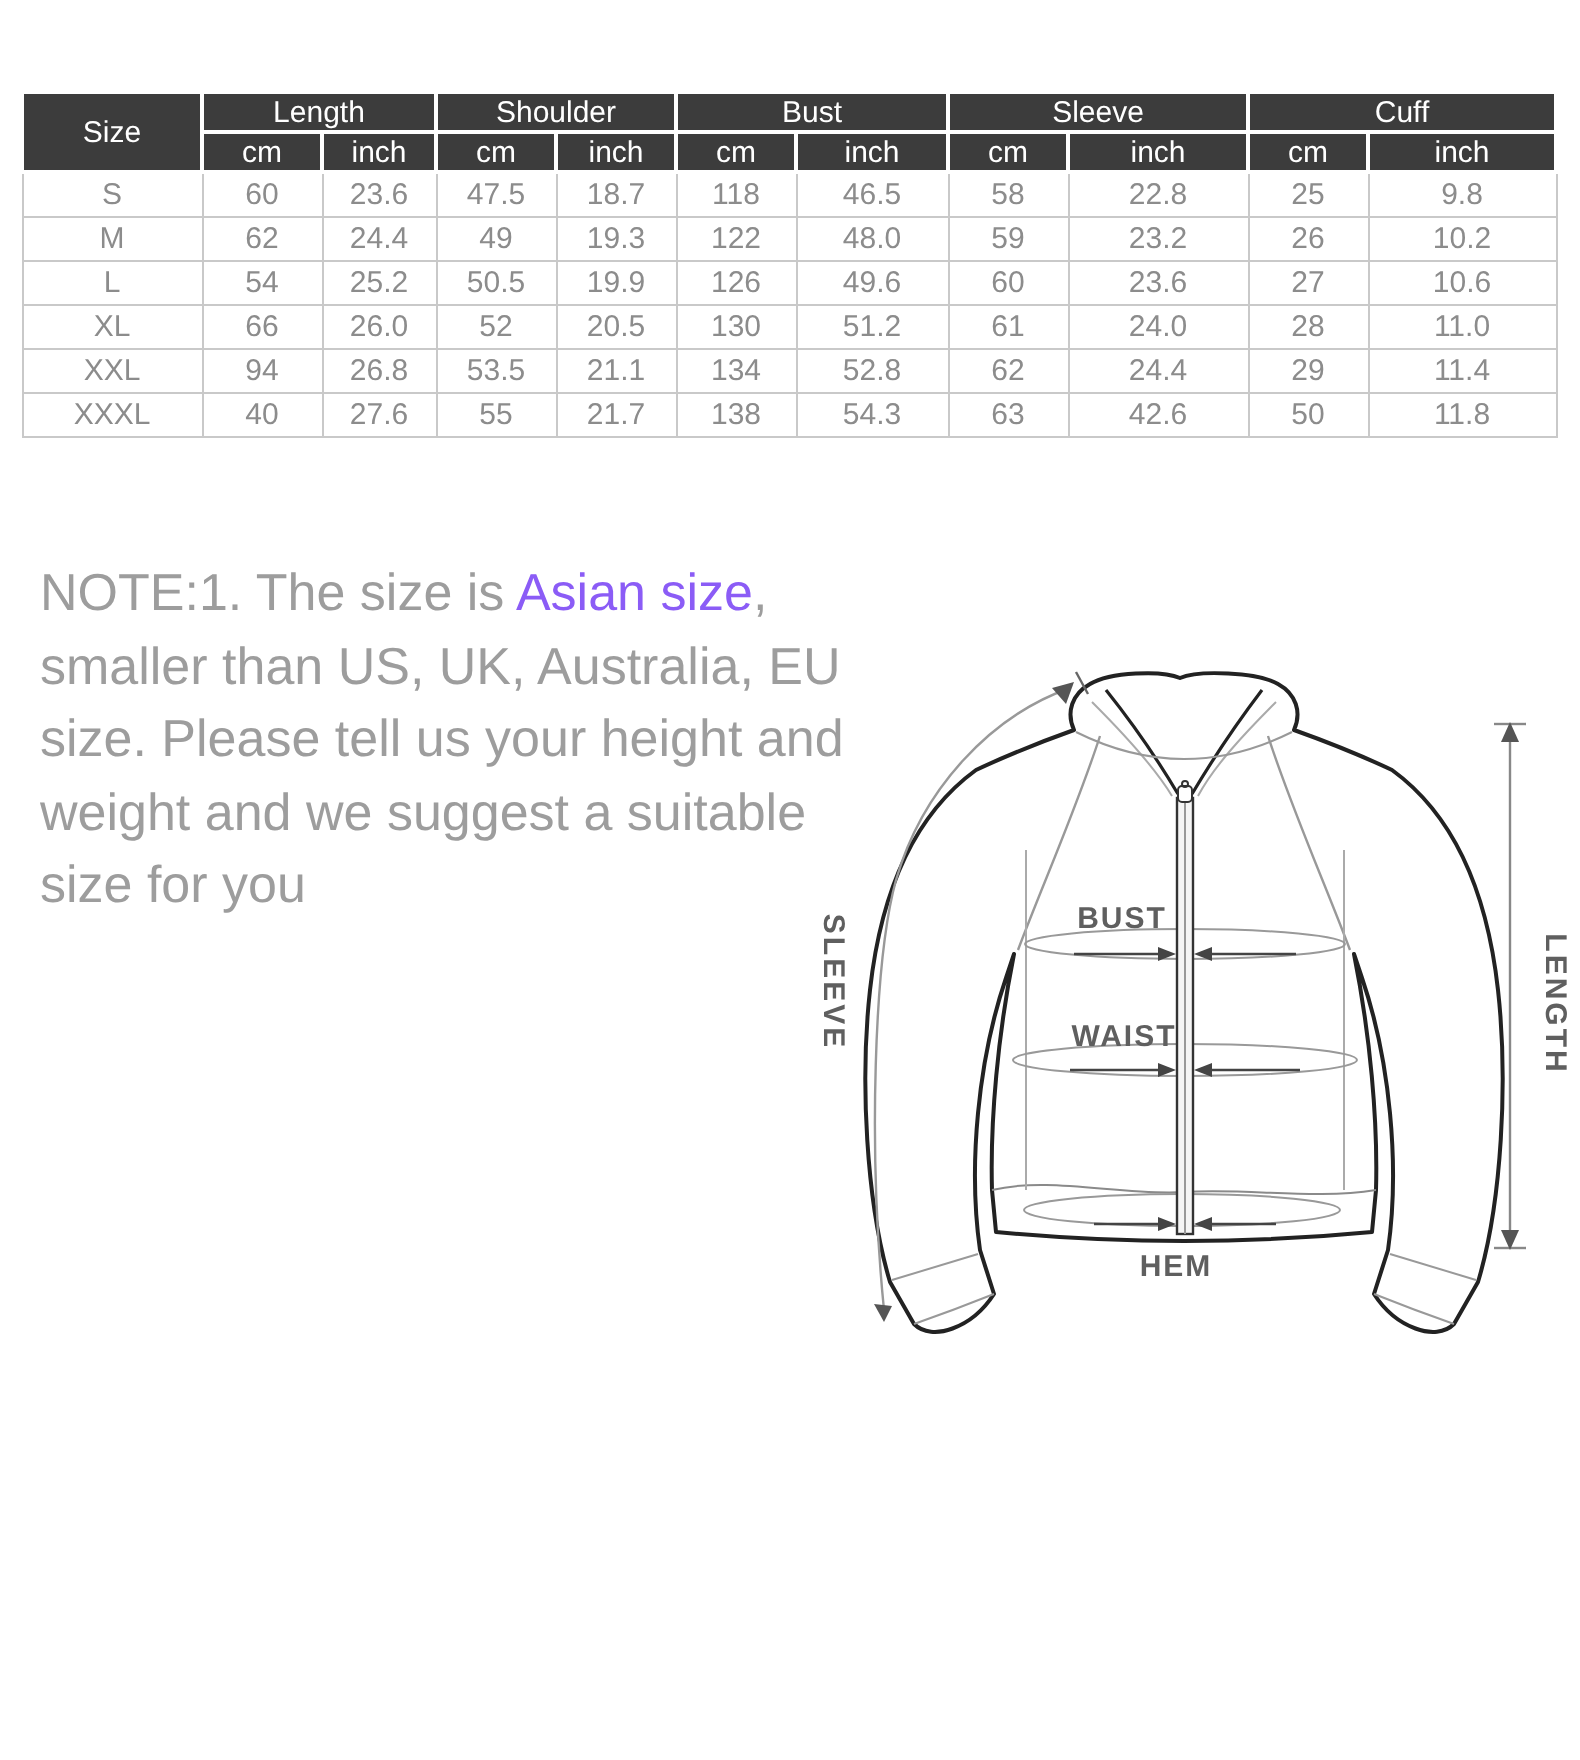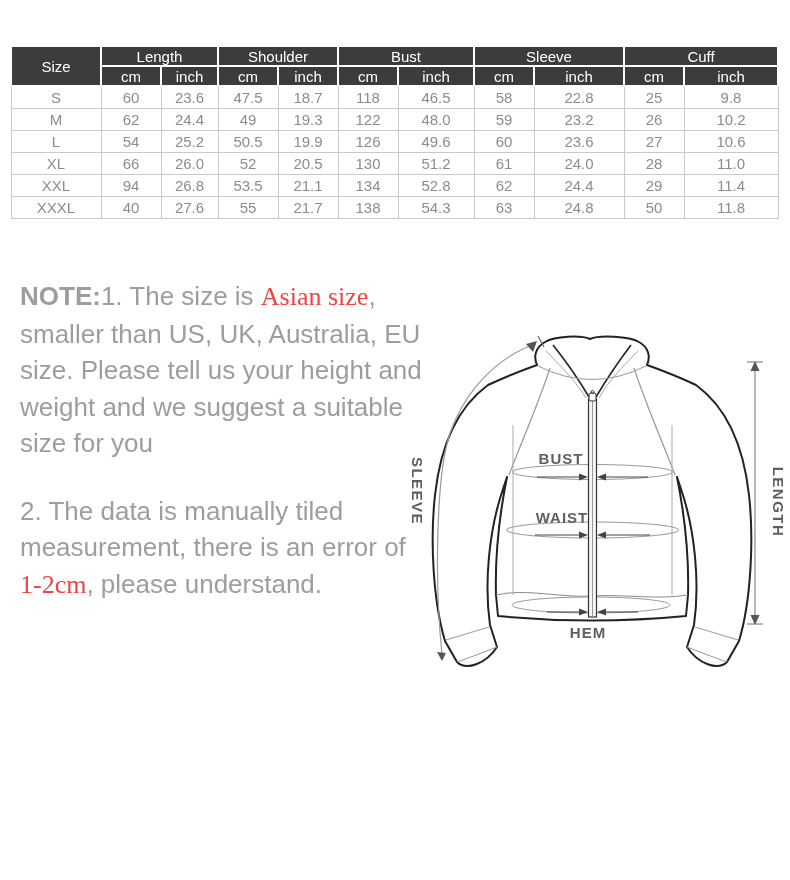--- a/index.html
+++ b/index.html
@@ -11,22 +11,22 @@
   table.size-table th,table.size-table td{padding:0;text-align:center;vertical-align:middle;white-space:nowrap;}
   table.size-table thead th{background:#3c3c3c;color:#ffffff;font-weight:normal;font-size:15px;
         border:2px solid #ffffff;height:18px;}
   table.size-table tbody td{background:#ffffff;color:#8c8c8c;font-size:15px;
         border:1px solid #c9c9c9;height:21px;}
 
   
   .notes{position:absolute;left:20px;top:278px;color:#9d9d9d;font-size:26px;line-height:36.5px;}
   .notes p{margin:0 0 31px 0;width:412px;}
   .notes p.p3{width:452px;}
-  .note-label{font-weight:bold;}
-  .hl{color:#ef4444;font-family:Liberation Serif, serif;}
+  .note-label{font-weight:normal;}
+  .hl{color:#8b5cf6;}
 
   
   .diagram{position:absolute;left:385px;top:325px;width:405px;height:370px;}
   .diagram svg{display:block;width:405px;height:370px;}
   .diagram text{font-family:"Liberation Sans","DejaVu Sans",sans-serif;font-weight:bold;fill:#5f5f5f;}
 </style>
 </head>
 <body>
 
 <div class="page">
@@ -135,30 +135,29 @@
       </tr>
       <tr>
         <td>XXXL</td>
         <td>40</td>
         <td>27.6</td>
         <td>55</td>
         <td>21.7</td>
         <td>138</td>
         <td>54.3</td>
         <td>63</td>
-        <td>24.8</td>
+        <td>42.6</td>
         <td>50</td>
         <td>11.8</td>
       </tr>
     </tbody>
   </table>
 
   <div class="notes">
     <p class="p1"><span class="note-label">NOTE:</span><span>1. The size is </span><span class="hl">Asian size</span><span>, smaller than US, UK, Australia, EU size. Please tell us your height and weight and we suggest a suitable size for you</span></p>
-    <p class="p2"><span>2. The data is manually tiled measurement, there is an error of </span><span class="hl">1-2cm</span><span>, please understand.</span></p>
   </div>
 
   <div class="diagram">
     <svg viewBox="0 0 405 370" xmlns="http://www.w3.org/2000/svg">
 
       <path d="M152,40
            C138,45 120,52 103,60
            C70,84 55,125 50,170
            C45,215 48,276 60,316
            L72,337

